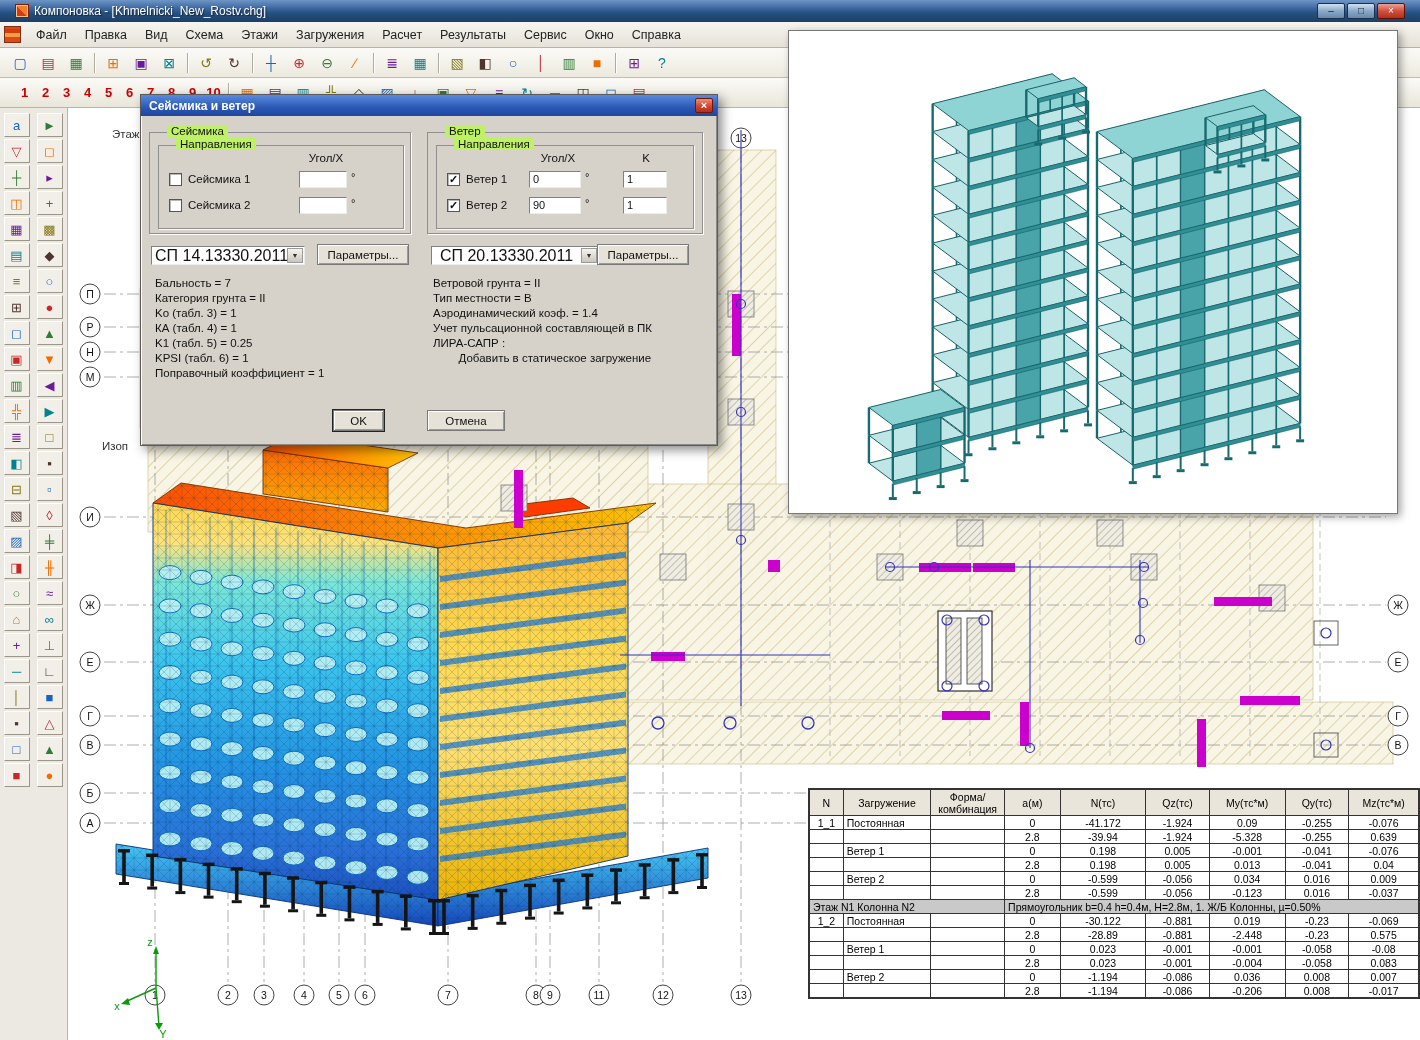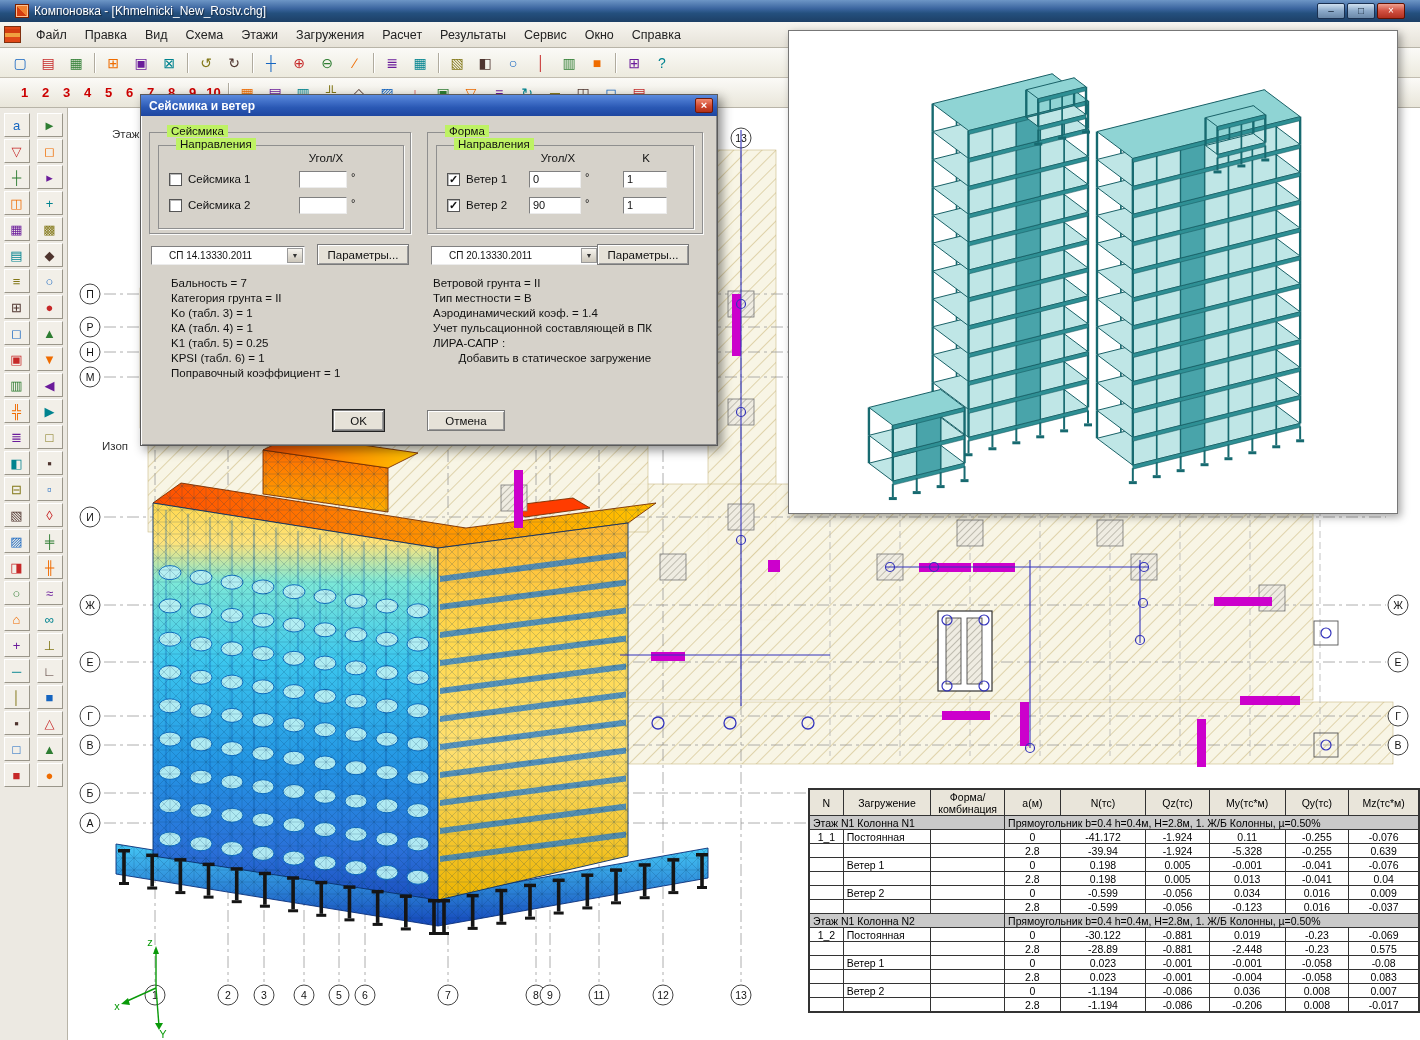--- a/index.html
+++ b/index.html
@@ -74,21 +74,21 @@
   .grp-label{position:absolute;top:-8px;left:17px;background:#bef264;padding:0 4px;font-size:11.5px;}
   .colhdr{position:absolute;top:6px;text-align:center;font-size:11.5px;}
   .cb{position:absolute;width:13px;height:13px;background:#fff;border:1px solid #555;
     font-size:11px;line-height:11px;text-align:center;font-weight:bold;box-shadow:inset 1px 1px 0 #b8b8b8;}
   .cb-label{position:absolute;font-size:11.5px;}
   .field{position:absolute;height:17px;background:#fff;border:1px solid;border-color:#808080 #ececec #ececec #808080;
     font-size:11px;padding:1px 3px;}
   .deg{position:absolute;font-size:11px;}
   .combo{position:absolute;height:19px;background:#fff;border:1px solid;border-color:#808080 #ececec #ececec #808080;
     display:flex;align-items:center;}
-  .combo-text{flex:1;font-size:10px;padding:0 17px;white-space:nowrap;overflow:hidden;}
+  .combo-text{flex:1;font-size:16px;padding:0 3px;white-space:nowrap;overflow:hidden;text-align:center;}
   .combo-btn{width:16px;height:15px;margin-right:1px;background:linear-gradient(#f6f4ee,#ccc6ba);
     border:1px solid #9a9a9a;font-size:7px;display:flex;align-items:center;justify-content:center;color:#333;}
   .btn{position:absolute;height:21px;background:#e6e2d8;border:1px solid #7a7a7a;
     box-shadow:inset 1px 1px 0 #fff,inset -1px -1px 0 #9a9a9a;font-size:11.5px;color:#111;}
   .btn.ok{box-shadow:0 0 0 1px #222,inset 1px 1px 0 #fff,inset -1px -1px 0 #9a9a9a;}
   .info{position:absolute;font-size:11.5px;line-height:15px;white-space:pre;}
 
   
   #results{position:absolute;left:808px;top:788px;z-index:6;background:#fff;border:1px solid #333;}
   #results table{border-collapse:collapse;table-layout:fixed;}
@@ -1126,24 +1126,24 @@
           <span class="cb-label" style="left:29px;top:53px;">Сейсмика 2</span>
           <span class="field" style="left:140px;top:51px;width:48px;"></span>
           <span class="deg" style="left:192px;top:51px;">°</span>
         </div>
       </div>
       <div class="combo" style="left:10px;top:130px;width:154px;">
         <span class="combo-text">СП 14.13330.2011</span>
         <span class="combo-btn">▼</span>
       </div>
       <button class="btn" style="left:176px;top:128px;width:92px;">Параметры...</button>
-      <div class="info" id="info-s" style="left:14px;top:160px;margin-left:16px;"><div>Бальность = 7</div><div>Категория грунта = II</div><div>Ko (табл. 3) = 1</div><div>КА (табл. 4) = 1</div><div>K1 (табл. 5) = 0.25</div><div>KPSI (табл. 6) = 1</div><div>Поправочный коэффициент = 1</div></div>
+      <div class="info" id="info-s" style="left:14px;top:160px;"><div>Бальность = 7</div><div>Категория грунта = II</div><div>Ko (табл. 3) = 1</div><div>КА (табл. 4) = 1</div><div>K1 (табл. 5) = 0.25</div><div>KPSI (табл. 6) = 1</div><div>Поправочный коэффициент = 1</div></div>
 
       <div class="group" id="grp-wind" style="left:286px;top:16px;width:276px;height:102px;">
-        <span class="grp-label">Форма</span>
+        <span class="grp-label">Ветер</span>
         <div class="group" style="left:8px;top:12px;width:258px;height:84px;">
           <span class="grp-label">Направления</span>
           <span class="colhdr" style="left:88px;width:66px;">Угол/X</span>
           <span class="colhdr" style="left:184px;width:50px;">K</span>
           <span class="cb" style="left:10px;top:27px;">✓</span>
           <span class="cb-label" style="left:29px;top:27px;">Ветер 1</span>
           <span class="field" style="left:92px;top:25px;width:52px;">0</span>
           <span class="deg" style="left:148px;top:25px;">°</span>
           <span class="field" style="left:186px;top:25px;width:44px;">1</span>
           <span class="cb" style="left:10px;top:53px;">✓</span>
@@ -1186,32 +1186,28 @@
 комбинация</th>
             <th>a(м)</th>
             <th>N(тс)</th>
             <th>Qz(тс)</th>
             <th>My(тс*м)</th>
             <th>Qy(тс)</th>
             <th>Mz(тс*м)</th>
           </tr>
         </thead>
         <tbody>
-          <tr class="sec">
-            <td colspan="3">Этаж N1   Колонна N1</td>
-            <td colspan="6">Прямоугольник b=0.4 h=0.4м, Н=2.8м, 1. Ж/Б Колонны,   µ=0.50%</td>
-          </tr>
           <tr>
             <td>1_1</td>
             <td style="text-align: left;">Постоянная</td>
             <td></td>
             <td>0</td>
             <td>-41.172</td>
             <td>-1.924</td>
-            <td>0.11</td>
+            <td>0.09</td>
             <td>-0.255</td>
             <td>-0.076</td>
           </tr>
           <tr>
             <td></td>
             <td style="text-align: left;"></td>
             <td></td>
             <td>2.8</td>
             <td>-39.94</td>
             <td>-1.924</td>

